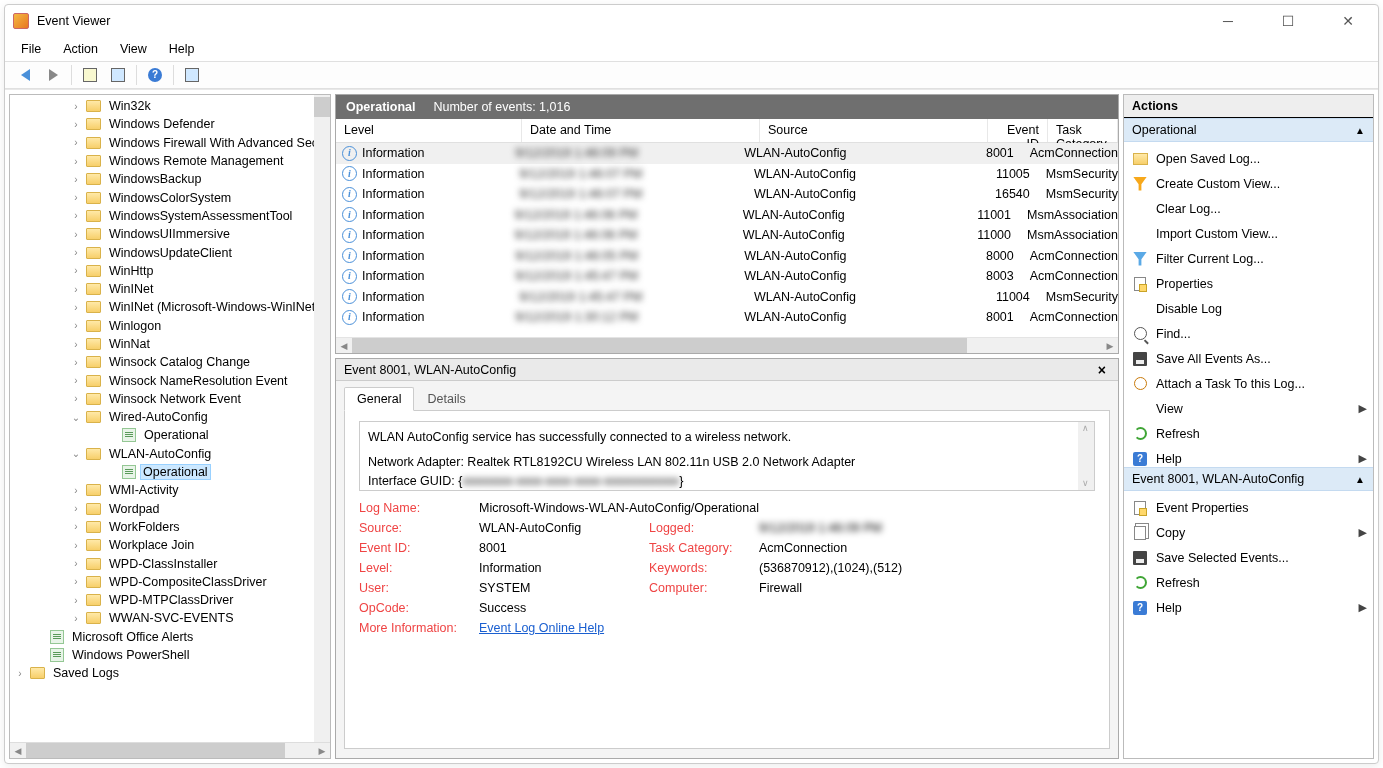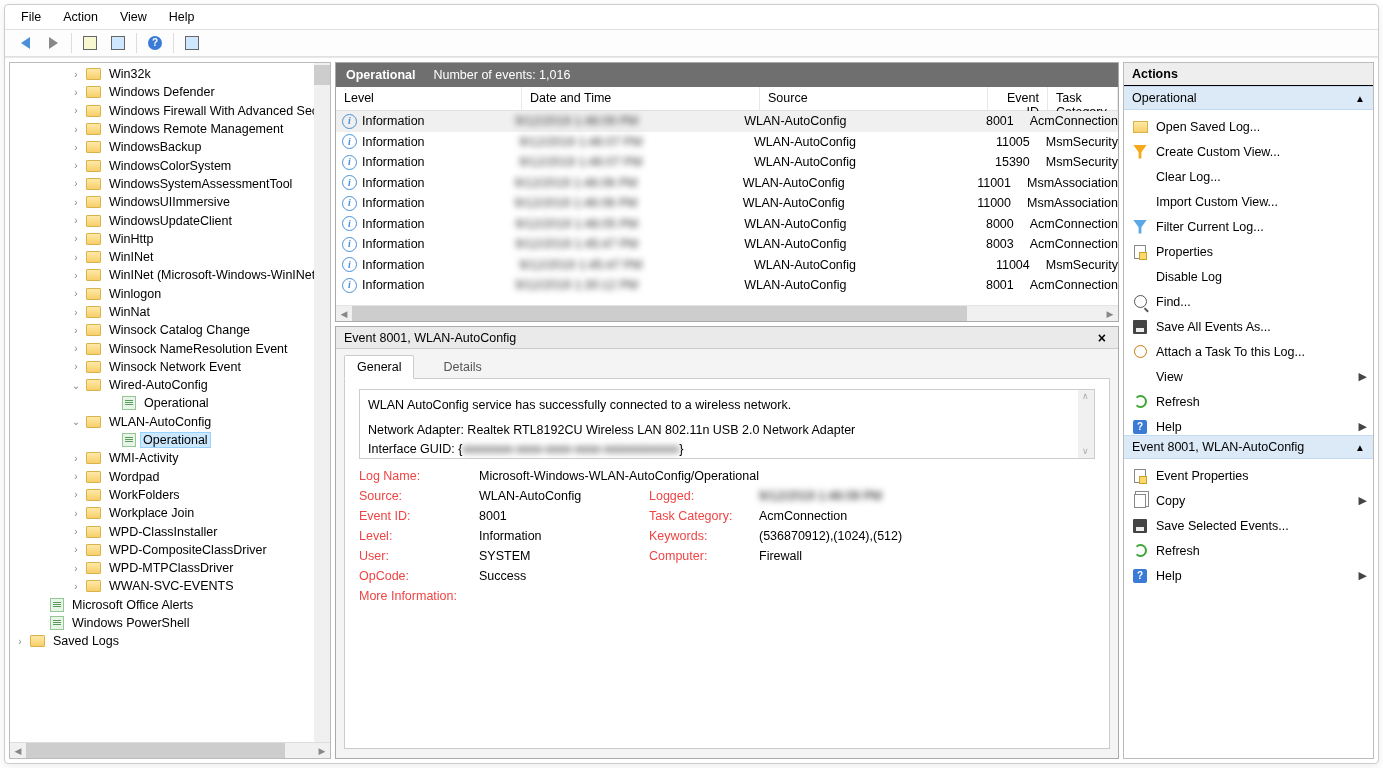--- a/index.html
+++ b/index.html
@@ -59,21 +59,21 @@
 .grid-row .col-eid{text-align:right;padding-right:8px;}
 .grid-row .col-task{padding-left:8px;}
 .grid-hscroll{height:16px;background:#f0f0f0;display:flex;border-top:1px solid #e4e4e4;}
 .grid-hscroll .sb-btn{width:16px;display:flex;align-items:center;justify-content:center;font-size:9px;color:#888;}
 .grid-hscroll .sb-track{flex:1;position:relative;}
 .grid-hscroll .sb-thumb{position:absolute;left:0;width:82%;top:0;bottom:0;background:#cdcdcd;}
 
 .detail-box{border:1px solid #aaa;flex:1;display:flex;flex-direction:column;background:#f4f4f4;}
 .detail-head{height:22px;display:flex;align-items:center;padding:0 8px;font-size:12.5px;background:#eaeaea;border-bottom:1px solid #ccc;}
 .detail-head .close-x{margin-left:auto;font-weight:bold;font-size:14px;padding:0 4px;}
-.tabs{display:flex;padding:6px 8px 0 8px;gap:16px;background:#f4f4f4;}
+.tabs{display:flex;padding:6px 8px 0 8px;gap:0;background:#f4f4f4;}
 .tab{padding:4px 12px;font-size:12.5px;border:1px solid transparent;color:#555;}
 .tab.active{background:#fff;border:1px solid #ccc;border-bottom:1px solid #fff;color:#000;position:relative;z-index:2; border-radius:2px 2px 0 0;}
 .detail-body{background:#fff;margin:0 8px 8px 8px;border:1px solid #ccc;flex:1;padding:10px 14px;font-size:12.5px;display:flex;flex-direction:column;gap:10px;position:relative;top:-1px;}
 .msg-box{border:1px solid #ccc;padding:6px 8px;max-height:70px;overflow:hidden;position:relative;line-height:1.5;}
 .msg-box .vs{position:absolute;right:0;top:0;bottom:0;width:16px;background:#f0f0f0;}
 .msg-box .vs:before{content:"∧";position:absolute;top:0;left:4px;font-size:9px;color:#aaa;}
 .msg-box .vs:after{content:"∨";position:absolute;bottom:0;left:4px;font-size:9px;color:#aaa;}
 .kv-grid { display:grid; grid-template-columns: 110px 160px 100px 1fr; row-gap:6px; column-gap:10px;}
 .kv-grid .k{color:#ef4444;}
 .kv-grid .blur{filter:blur(3px);user-select:none;}
@@ -97,20 +97,29 @@
 .ai-clock{width:13px;height:13px;border:1.5px solid #c97a0a;border-radius:50%;position:relative;}
 .ai-refresh{width:13px;height:13px;border:2px solid #3fa535;border-radius:50%;border-left-color:transparent;position:relative;}
 .ai-help{width:14px;height:14px;border-radius:2px;background:#3a7bd5;color:#fff;font-size:10px;font-weight:bold;display:flex;align-items:center;justify-content:center;}
 .ai-copy{width:12px;height:14px;background:#fff;border:1px solid #888;box-shadow:2px -2px 0 #fff,2px -2px 0 1px #888;}
 .action-item .chev{margin-left:auto;font-size:11px;color:#444;}
 </style>
 </head>
 <body>
 
 <div class="window">
+  <div class="title-bar">
+    <div class="title-bar-icon"></div>
+    <div class="title-bar-text">Event Viewer</div>
+    <div class="title-bar-controls">
+      <div class="title-bar-btn">─</div>
+      <div class="title-bar-btn">☐</div>
+      <div class="title-bar-btn">✕</div>
+    </div>
+  </div>
 
   <div class="menu-bar">
     <span class="menu-item">File</span>
     <span class="menu-item">Action</span>
     <span class="menu-item">View</span>
     <span class="menu-item">Help</span>
   </div>
 
   <div class="toolbar">
     <div class="tb-btn">
@@ -347,21 +356,21 @@
               <div class="col-eid">11005</div>
               <div class="col-task">MsmSecurity</div>
             </div>
             <div class="grid-row">
               <div class="col-level">
                 <span class="info-ico">i</span>
                 <span>Information</span>
               </div>
               <div class="col-date">9/12/2019 1:46:07 PM</div>
               <div class="col-source">WLAN-AutoConfig</div>
-              <div class="col-eid">15390</div>
+              <div class="col-eid">16540</div>
               <div class="col-task">MsmSecurity</div>
             </div>
             <div class="grid-row">
               <div class="col-level">
                 <span class="info-ico">i</span>
                 <span>Information</span>
               </div>
               <div class="col-date">9/12/2019 1:46:06 PM</div>
               <div class="col-source">WLAN-AutoConfig</div>
               <div class="col-eid">11001</div>
@@ -468,20 +477,21 @@
             <div>SYSTEM</div>
             <div class="k">Computer:</div>
             <div>Firewall</div>
 
             <div class="k">OpCode:</div>
             <div>Success</div>
             <div></div>
               <div></div>
 
             <div class="k">More Information:</div>
+            <div style="grid-column:2/5"><a class="more-link" href="#">Event Log Online Help</a></div>
           </div>
         </div>
       </div>
     </div>
 
     <div class="actions-pane">
       <div class="actions-title">Actions</div>
       <div class="actions-section-head">
         <span>Operational</span>
         <span class="caret">▲</span>

